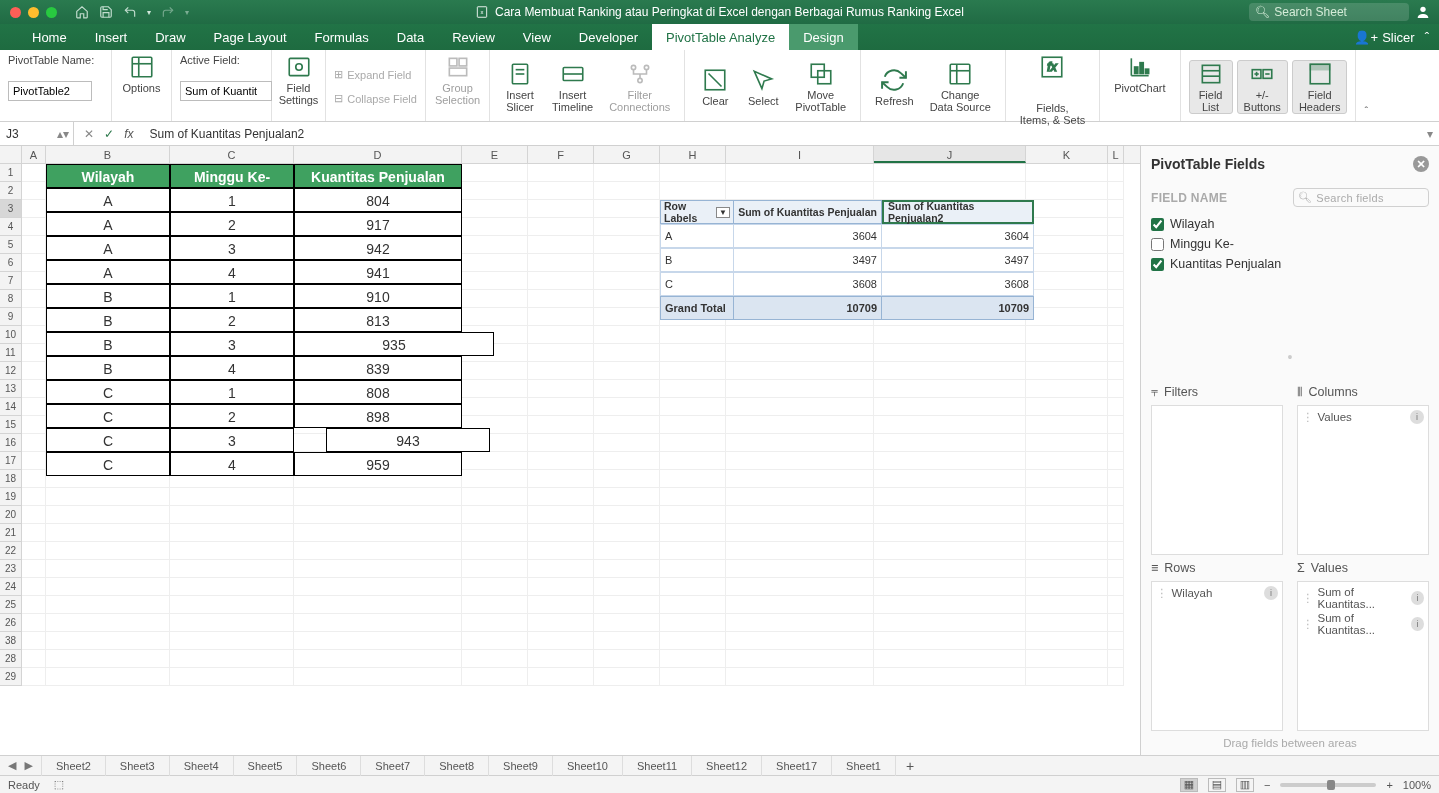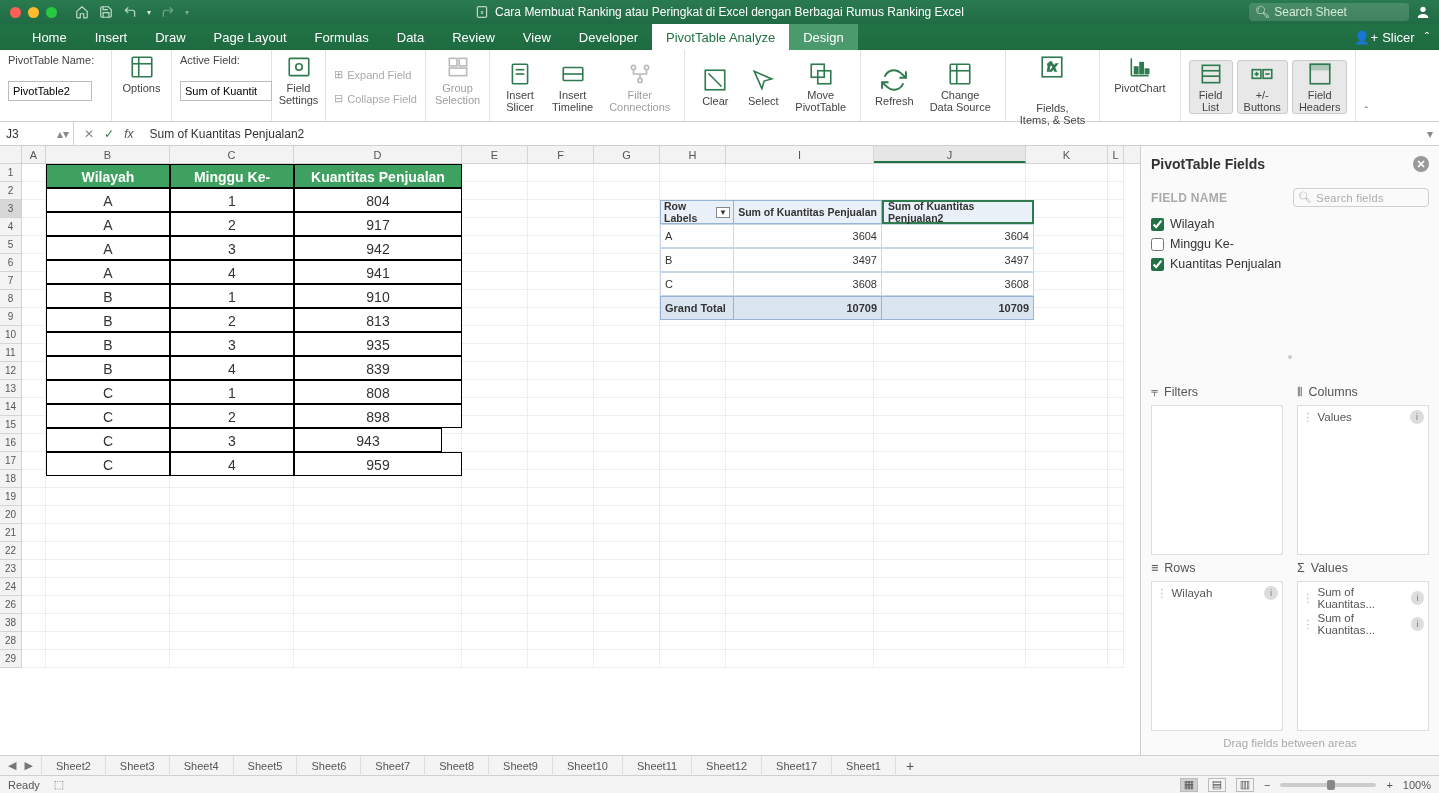--- a/index.html
+++ b/index.html
@@ -720,20 +720,35 @@
           <div class="cell" style="width: 66px;"></div>
           <div class="cell" style="width: 66px;"></div>
           <div class="cell" style="width: 66px;"></div>
           <div class="cell" style="width: 66px;"></div>
           <div class="cell" style="width: 148px;"></div>
           <div class="cell" style="width: 152px;"></div>
           <div class="cell" style="width: 82px;"></div>
           <div class="cell" style="width: 16px;"></div>
         </div>
         <div class="rrow">
+          <div class="rh">25</div>
+          <div class="cell" style="width: 24px;"></div>
+          <div class="cell" style="width: 124px;"></div>
+          <div class="cell" style="width: 124px;"></div>
+          <div class="cell" style="width: 168px;"></div>
+          <div class="cell" style="width: 66px;"></div>
+          <div class="cell" style="width: 66px;"></div>
+          <div class="cell" style="width: 66px;"></div>
+          <div class="cell" style="width: 66px;"></div>
+          <div class="cell" style="width: 148px;"></div>
+          <div class="cell" style="width: 152px;"></div>
+          <div class="cell" style="width: 82px;"></div>
+          <div class="cell" style="width: 16px;"></div>
+        </div>
+        <div class="rrow">
           <div class="rh">26</div>
           <div class="cell" style="width: 24px;"></div>
           <div class="cell" style="width: 124px;"></div>
           <div class="cell" style="width: 124px;"></div>
           <div class="cell" style="width: 168px;"></div>
           <div class="cell" style="width: 66px;"></div>
           <div class="cell" style="width: 66px;"></div>
           <div class="cell" style="width: 66px;"></div>
           <div class="cell" style="width: 66px;"></div>
           <div class="cell" style="width: 148px;"></div>
@@ -821,41 +836,41 @@
             <div class="tblcell" style="width: 168px;">910</div>
           </div>
           <div style="display: flex;">
             <div class="tblcell" style="width: 124px;">B</div>
             <div class="tblcell" style="width: 124px;">2</div>
             <div class="tblcell" style="width: 168px;">813</div>
           </div>
           <div style="display: flex;">
             <div class="tblcell" style="width: 124px;">B</div>
             <div class="tblcell" style="width: 124px;">3</div>
-            <div class="tblcell" style="width: 168px;">935</div>
+            <div class="tblcell" style="width: 200px;">935</div>
           </div>
           <div style="display: flex;">
             <div class="tblcell" style="width: 124px;">B</div>
             <div class="tblcell" style="width: 124px;">4</div>
             <div class="tblcell" style="width: 168px;">839</div>
           </div>
           <div style="display: flex;">
             <div class="tblcell" style="width: 124px;">C</div>
             <div class="tblcell" style="width: 124px;">1</div>
             <div class="tblcell" style="width: 168px;">808</div>
           </div>
           <div style="display: flex;">
             <div class="tblcell" style="width: 124px;">C</div>
             <div class="tblcell" style="width: 124px;">2</div>
             <div class="tblcell" style="width: 168px;">898</div>
           </div>
           <div style="display: flex;">
             <div class="tblcell" style="width: 124px;">C</div>
             <div class="tblcell" style="width: 124px;">3</div>
-            <div class="tblcell" style="width: 148px;">943</div>
+            <div class="tblcell" style="width: 164px; margin-left: 32px;">943</div>
           </div>
           <div style="display: flex;">
             <div class="tblcell" style="width: 124px;">C</div>
             <div class="tblcell" style="width: 124px;">4</div>
             <div class="tblcell" style="width: 168px;">959</div>
           </div>
         </div>
     </div>
 
     <div class="pvt" style="left:660px;top:54px;">

